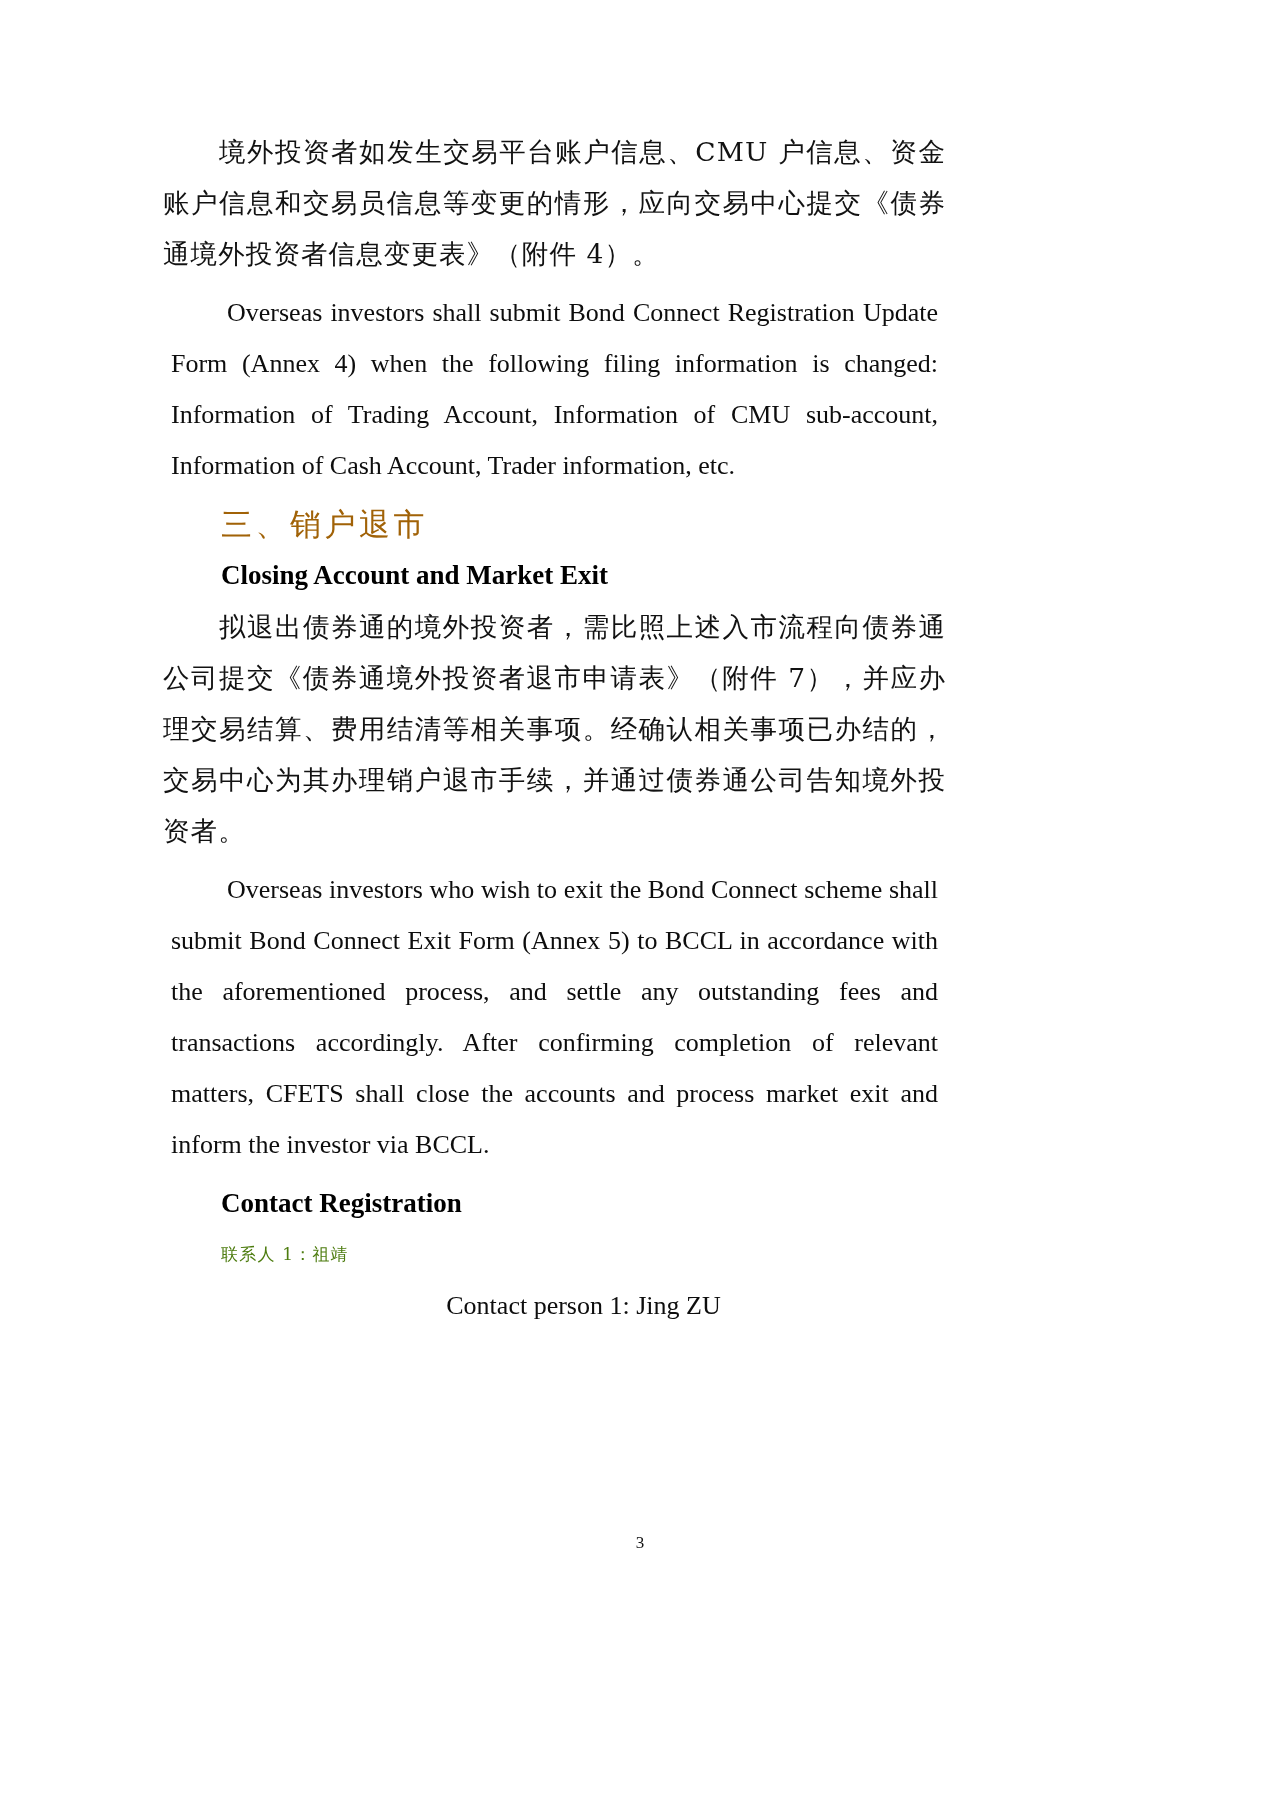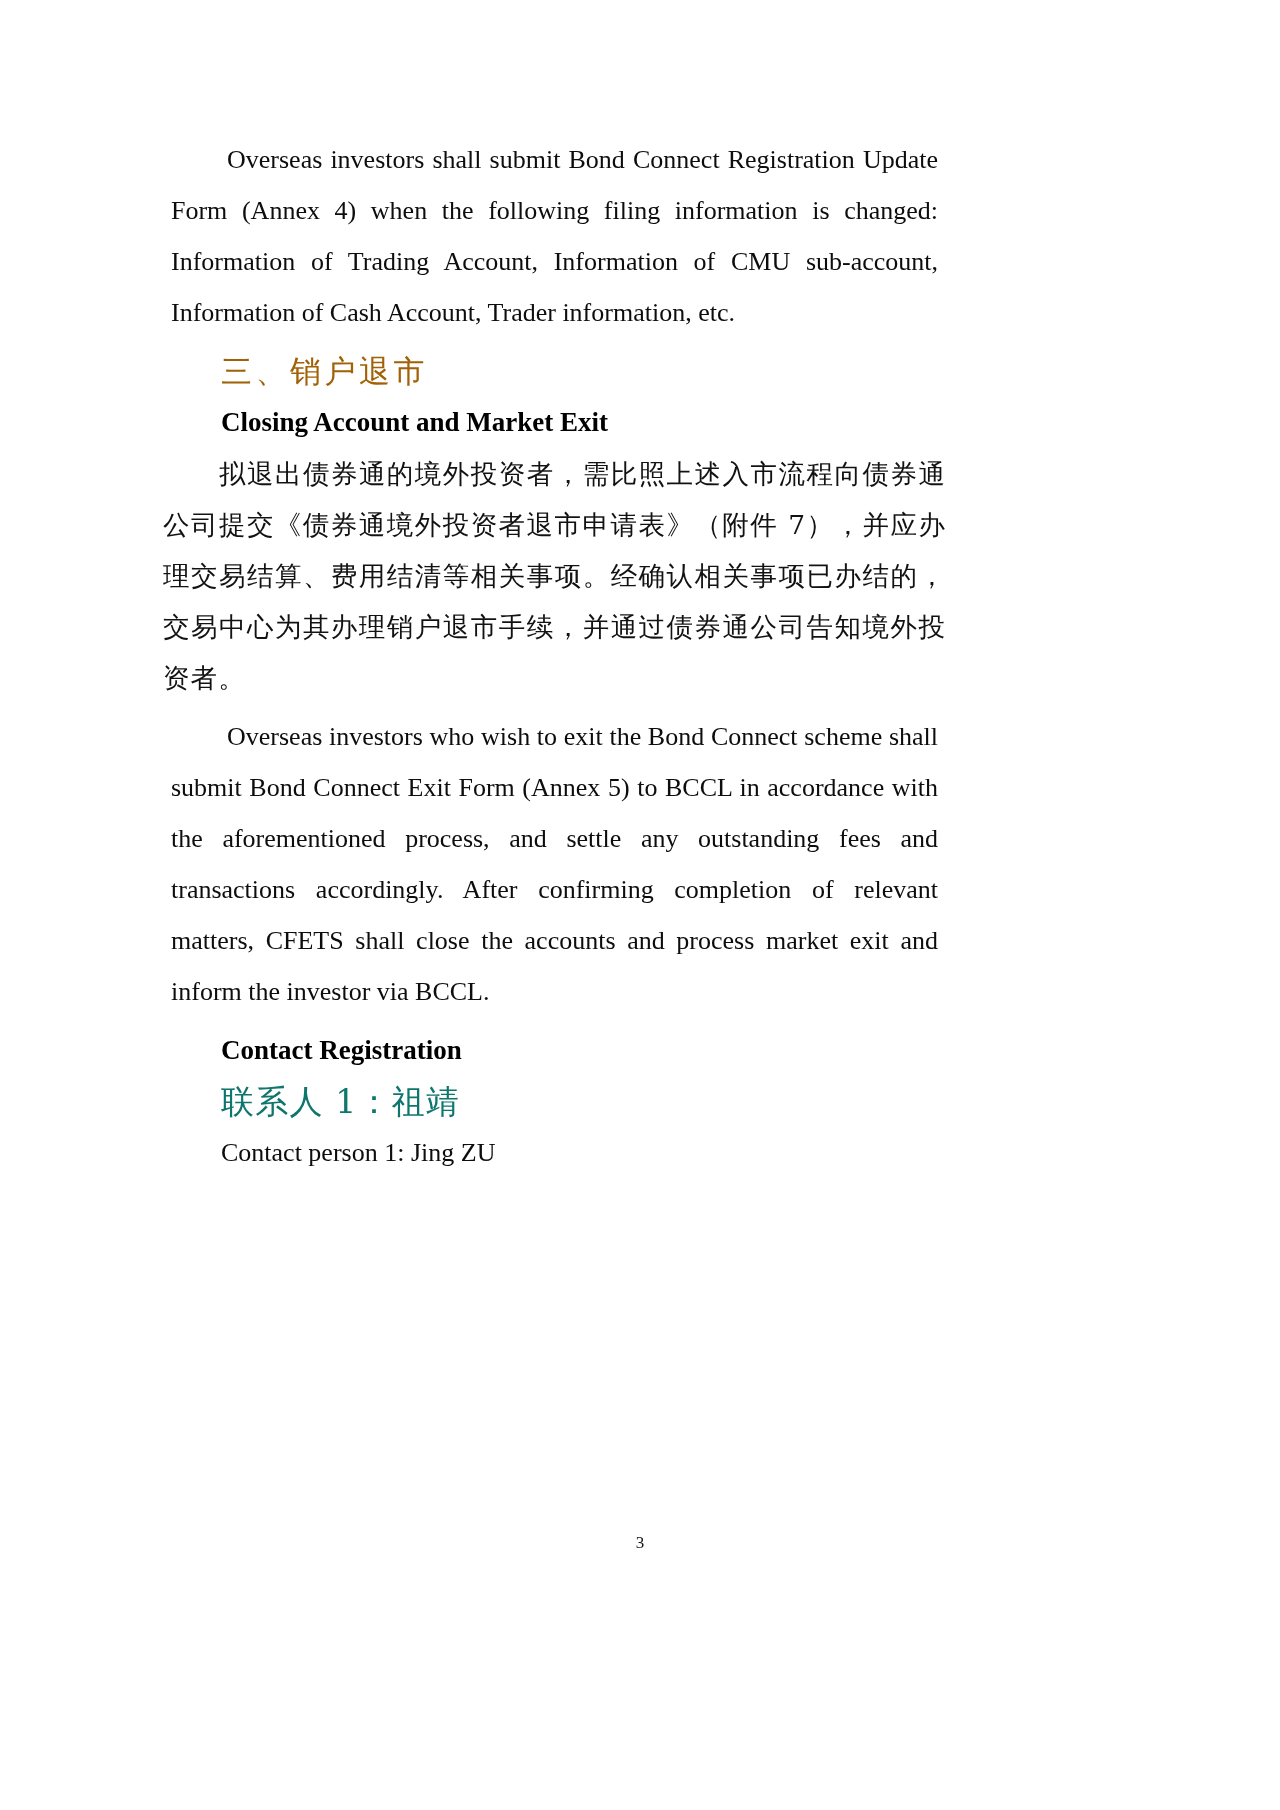--- a/index.html
+++ b/index.html
@@ -70,34 +70,35 @@
     line-height: 51px;
     font-weight: bold;
     text-indent: 58px;
     margin: 0;
     color: #000000;
   }
 
   
   .cn-line {
     font-family: "DejaVu Serif", "Liberation Serif", serif;
-    font-size: 33px;
+    font-size: 17px;
     line-height: 51px;
     letter-spacing: 1.2px;
     text-indent: 58px;
     margin: 0;
-    color: #0f766e;
+    color: #4d7c0f;
   }
   .en-line {
     font-family: "Liberation Serif", "DejaVu Serif", serif;
     font-size: 26px;
     line-height: 51px;
     text-indent: 58px;
     margin: 0;
     color: #0d0d0d;
+    text-align: center;
   }
 
   
   .page-number {
     position: absolute;
     left: 0;
     right: 0;
     top: 1533px;
     text-align: center;
     font-family: "Liberation Serif", "DejaVu Serif", serif;
@@ -105,20 +106,21 @@
     color: #141414;
   }
 </style>
 </head>
 <body>
 
 <div class="page">
 
   <div class="content">
 
+    <p class="cn-para">境外投资者如发生交易平台账户信息、CMU 户信息、资金账户信息和交易员信息等变更的情形，应向交易中心提交《债券通境外投资者信息变更表》（附件 4）。</p>
 
     <p class="en-para">Overseas investors shall submit Bond Connect Registration Update Form (Annex 4) when the following filing information is changed: Information of Trading Account, Information of CMU sub-account, Information of Cash Account, Trader information, etc.</p>
 
     <h2 class="cn-heading">三、销户退市</h2>
 
     <h2 class="en-heading">Closing Account and Market Exit</h2>
 
     <p class="cn-para">拟退出债券通的境外投资者，需比照上述入市流程向债券通公司提交《债券通境外投资者退市申请表》（附件 7），并应办理交易结算、费用结清等相关事项。经确认相关事项已办结的，交易中心为其办理销户退市手续，并通过债券通公司告知境外投资者。</p>
 
     <p class="en-para last-line-left">Overseas investors who wish to exit the Bond Connect scheme shall submit Bond Connect Exit Form (Annex 5) to BCCL in accordance with the aforementioned process, and settle any outstanding fees and transactions accordingly. After confirming completion of relevant matters, CFETS shall close the accounts and process market exit and inform the investor via BCCL.</p>

